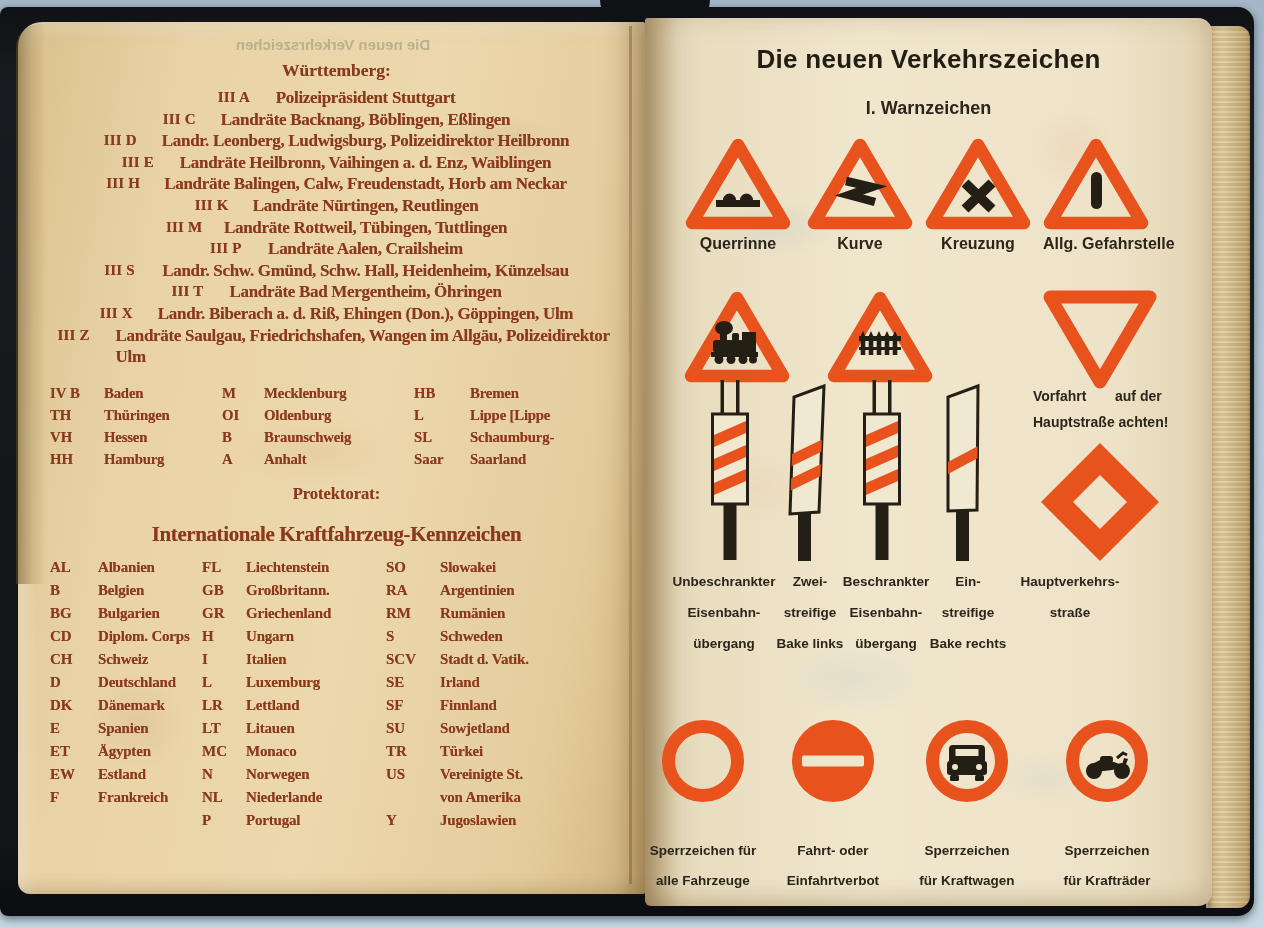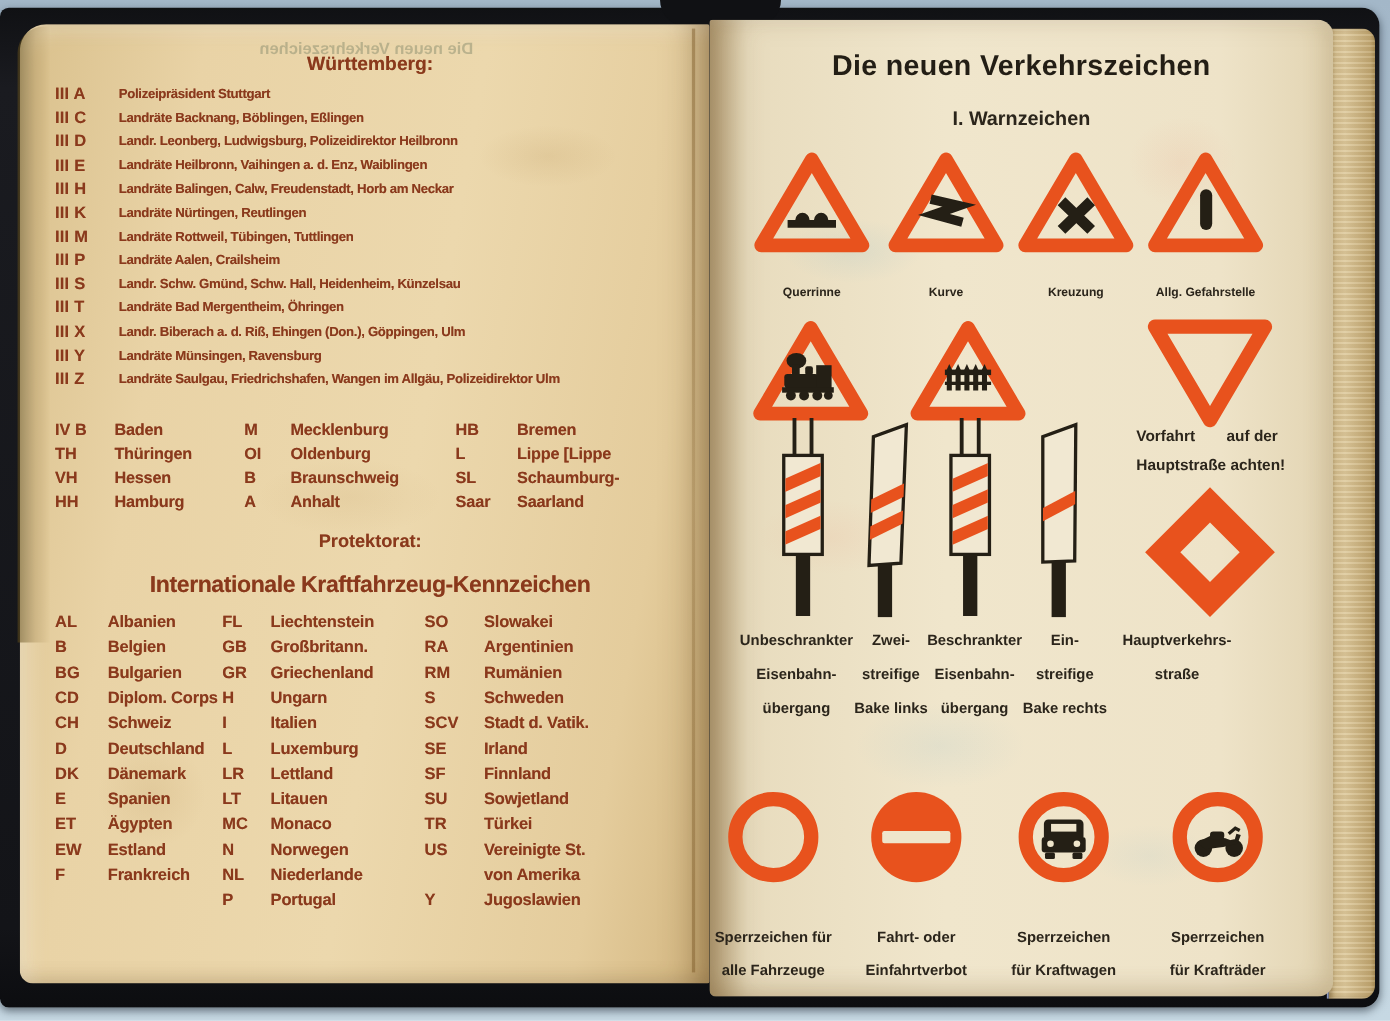--- a/index.html
+++ b/index.html
@@ -55,48 +55,48 @@
     background:linear-gradient(180deg,rgba(120,85,35,.45),rgba(120,85,35,.20) 50%,rgba(120,85,35,.45));
   }
   .left-inner-edge{
     position:absolute;left:16px;top:24px;width:30px;height:560px;
     background:linear-gradient(90deg,rgba(95,75,25,.55),rgba(140,110,50,.25) 55%,transparent);
     border-radius:24px 0 0 0;pointer-events:none;
   }
 
   
   .lp-content{
-    position:absolute;inset:0;padding:20px 22px 0 32px;
-    color:#8a391c;font-family:Liberation Sans, sans-serif;font-weight:700;
+    position:absolute;inset:0;padding:32px 22px 0 32px;
+    color:#8a391c;font-family:Liberation Serif, serif;font-weight:700;
     text-shadow:0 0 .4px rgba(138,57,28,.55);
   }
   .ghost-title{
     position:absolute;top:14px;left:150px;width:330px;text-align:center;
     transform:scaleX(-1);color:rgba(112,122,94,.40);filter:blur(.6px);
     font-size:15px;font-weight:700;
   }
   .lp-h1{text-align:center;font-size:17.5px;line-height:24px;margin-top:4px;}
   .wlist{margin-top:5px;}
-  .wrow{display:flex;line-height:21.6px;}
+  .wrow{display:flex;line-height:21.6px;justify-content:center;}
   .wcode{width:58px;flex:none;font-size:15px;letter-spacing:.2px;}
-  .wname{font-size:12px;letter-spacing:-.3px;max-width:500px;}
-  .sgrid{display:grid;grid-template-columns:54px 118px 42px 150px 56px 130px;line-height:22px;margin-top:24px;font-size:14.8px;}
+  .wname{font-size:17px;letter-spacing:-.3px;max-width:500px;}
+  .sgrid{display:grid;grid-template-columns:54px 118px 42px 150px 56px 130px;line-height:22px;margin-top:14px;font-size:14.8px;}
   .sgrid .gname{letter-spacing:-.2px;}
   .lp-h2{text-align:center;font-size:16.5px;margin-top:13px;line-height:22px;}
   .prot-line{text-align:center;font-size:14.8px;line-height:22px;letter-spacing:-.2px;}
   .lp-h3{text-align:center;font-size:21px;margin-top:15px;line-height:28px;letter-spacing:-.4px;}
   .igrid{display:grid;grid-template-columns:48px 104px 44px 140px 54px 150px;line-height:23px;margin-top:8px;font-size:15px;}
   .igrid .gname{letter-spacing:-.2px;}
 
   
   .rp-title{position:absolute;top:26px;left:0;width:100%;text-align:center;font-size:26px;font-weight:700;color:#231e15;letter-spacing:.3px;}
   .rp-sub{position:absolute;top:80px;left:0;width:100%;text-align:center;font-size:18px;font-weight:700;color:#2b251b;}
   .rp-sub2{position:absolute;top:666px;left:0;width:100%;text-align:center;font-size:20px;font-weight:700;color:#2b251b;}
   .warn-sign{position:absolute;top:117px;width:106px;text-align:center;}
-  .warn-sign .lbl{margin-top:24px;font-size:11px;font-weight:700;color:#2b251b;white-space:nowrap;}
+  .warn-sign .lbl{margin-top:0;font-size:16px;font-weight:700;color:#2b251b;white-space:nowrap;}
   .abs{position:absolute;}
   .beacon-label{position:absolute;top:548px;text-align:center;font-size:13.5px;font-weight:700;color:#2b251b;line-height:31px;}
   .vf{position:absolute;font-size:14px;font-weight:700;color:#2b251b;}
   .circle-sign{position:absolute;top:700px;width:110px;text-align:center;}
   .circle-sign .lbl{margin-top:28px;font-size:13.5px;font-weight:700;color:#2b251b;line-height:30px;}
 </style>
 </head>
 <body>
 
 <div class="cover"></div>
@@ -158,24 +158,20 @@
         <div class="wrow">
           <span class="wcode">III T</span>
           <span class="wname">Landräte Bad Mergentheim, Öhringen</span>
         </div>
 
         <div class="wrow">
           <span class="wcode">III X</span>
           <span class="wname">Landr. Biberach a. d. Riß, Ehingen (Don.), Göppingen, Ulm</span>
         </div>
 
-        <div class="wrow">
-          <span class="wcode">III Y</span>
-          <span class="wname">Landräte Münsingen, Ravensburg</span>
-        </div>
 
         <div class="wrow">
           <span class="wcode">III Z</span>
           <span class="wname">Landräte Saulgau, Friedrichshafen, Wangen im Allgäu, Polizeidirektor Ulm</span>
         </div>
       </div>
 
     <div class="sgrid">
 
         <span class="gcode">IV B</span>

